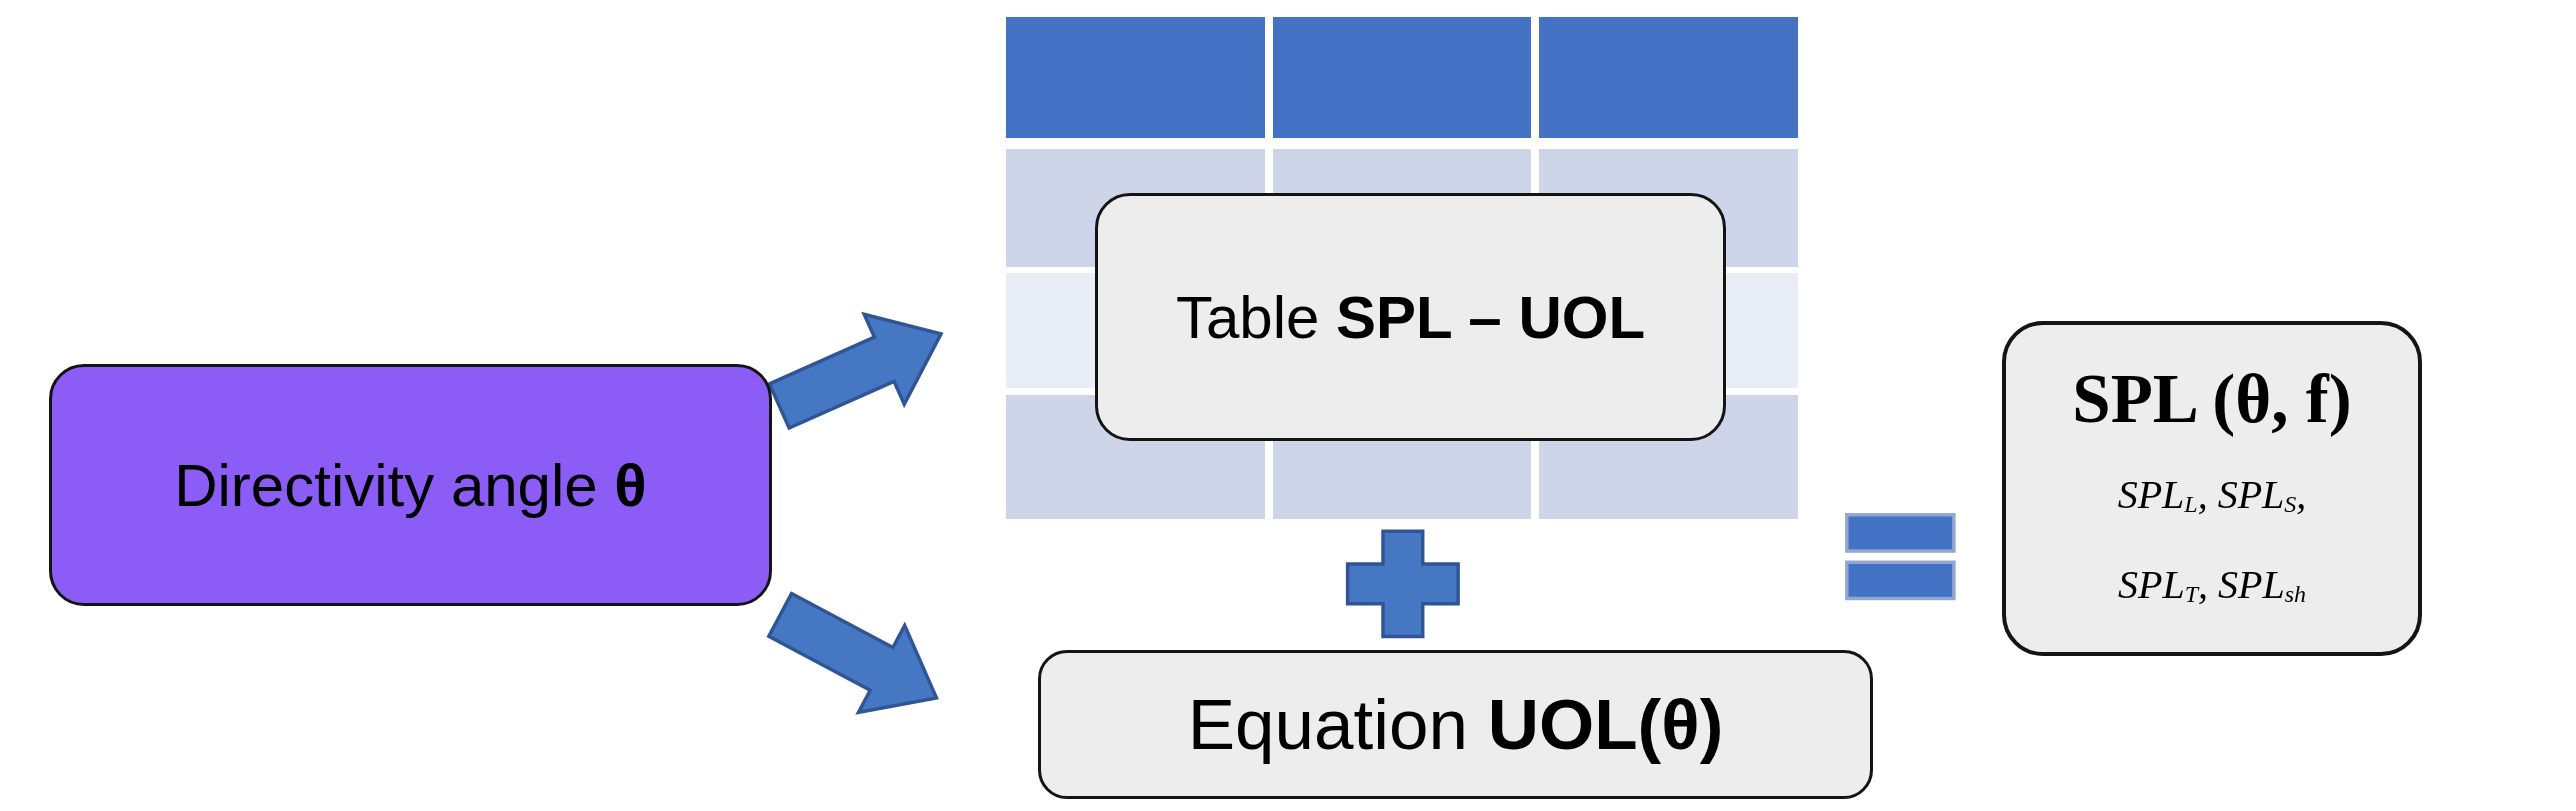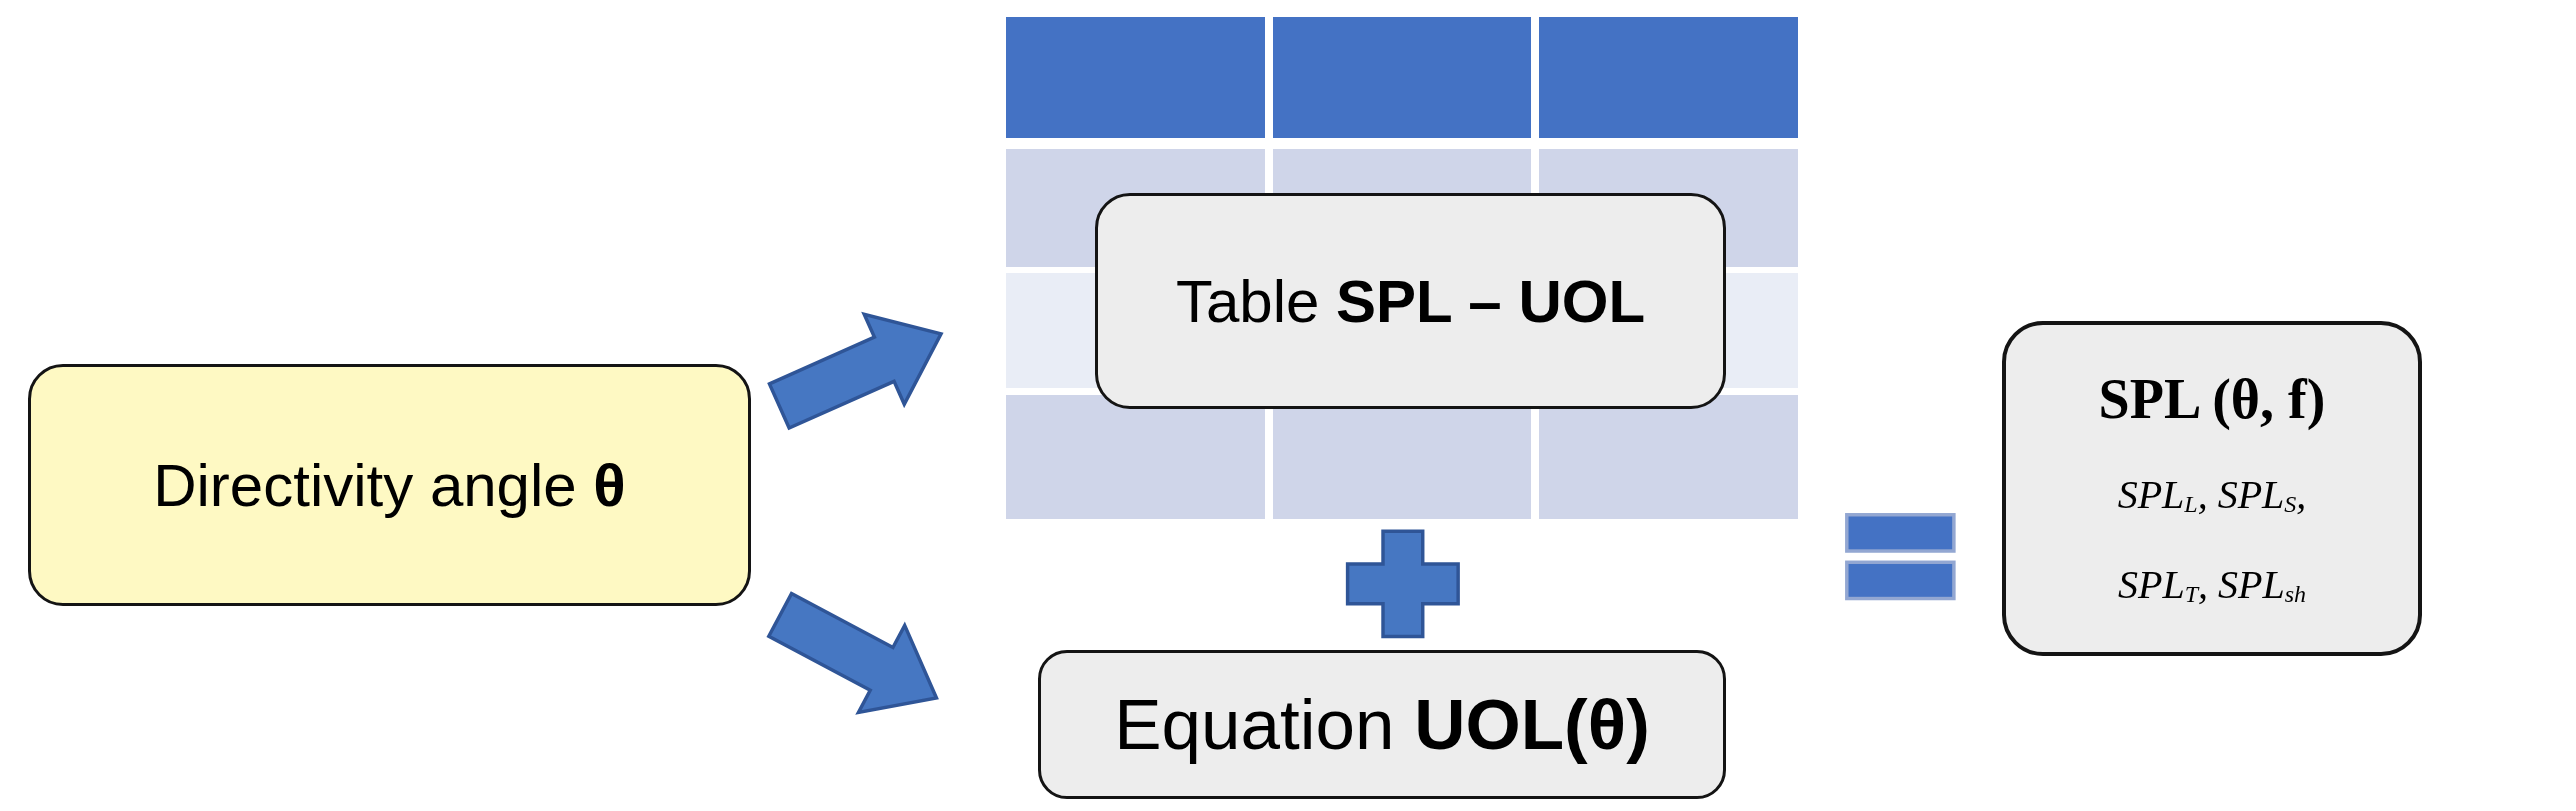--- a/index.html
+++ b/index.html
@@ -43,39 +43,39 @@
     text-align: center;
   }
   .box .line { white-space: pre; }
   .input-box {
     left: 28px; top: 364px;
     width: 723px; height: 242px;
     font-size: 60px; line-height: 93px;
   }
   .table-label-box {
     left: 1095px; top: 193px;
-    width: 631px; height: 216px;
+    width: 631px; height: 248px;
     font-size: 60px; line-height: 119px;
   }
   .equation-box {
     left: 1038px; top: 650px;
-    width: 688px; height: 149px;
+    width: 835px; height: 149px;
     border-radius: 29px;
     font-size: 71px; line-height: 86px;
   }
   .output-box {
     left: 2002px; top: 321px;
     width: 420px; height: 335px;
     border-width: 4.3px;
     border-radius: 41px;
     font-family: "Liberation Serif", serif;
   }
   .output-box .out-title {
     font-weight: bold;
-    font-size: 56px;
+    font-size: 69px;
     line-height: 102px;
     white-space: pre;
   }
   .output-box .out-line {
     font-style: italic;
     font-size: 40px;
     line-height: 90px;
     white-space: pre;
   }
   .output-box sub {
@@ -122,21 +122,21 @@
     <g transform="translate(903,712) rotate(28)">
       <polygon points="0,-28 133,-28 133,-57 205,0 133,57 133,28 0,28" stroke-width="4" fill="#4677c2" stroke="#2f5597"></polygon>
     </g>
     <polygon stroke-width="4" points="1601,615 1647,615 1647,653 1688,653 1688,699 1647,699 1647,737 1601,737 1601,699 1560,699 1560,653 1601,653" fill="#4677c2" stroke="#2f5597" aria-label="+"></polygon>
     <g aria-label="=">
       <rect x="2138" y="596" width="124" height="42" stroke-width="4" fill="#4472c4" stroke="#93a7d2"></rect>
       <rect x="2138" y="651" width="124" height="42" stroke-width="4" fill="#4472c4" stroke="#93a7d2"></rect>
     </g>
   </svg>
 
-  <div class="box input-box" style="background-color: #fef9c3; border-color: rgb(20, 20, 20);">
+  <div class="box input-box" style="background-color: #8b5cf6; border-color: rgb(20, 20, 20); margin-left: 21px;">
     <div class="line"><span>Directivity angle </span><b>θ</b></div>
   </div>
 
   <div class="box table-label-box" style="background-color: rgb(237, 237, 237); border-color: rgb(20, 20, 20);">
     <div class="line"><span>Table </span><b>SPL – UOL</b></div>
   </div>
 
   <div class="box equation-box" style="background-color: rgb(237, 237, 237); border-color: rgb(20, 20, 20);">
     <div class="line"><span>Equation </span><b>UOL(θ)</b></div>
   </div>

